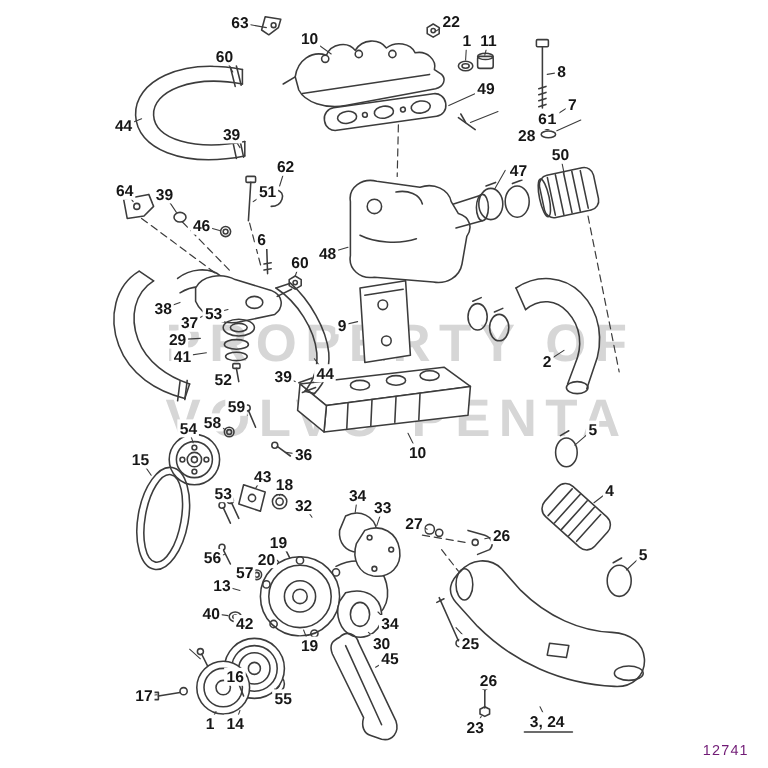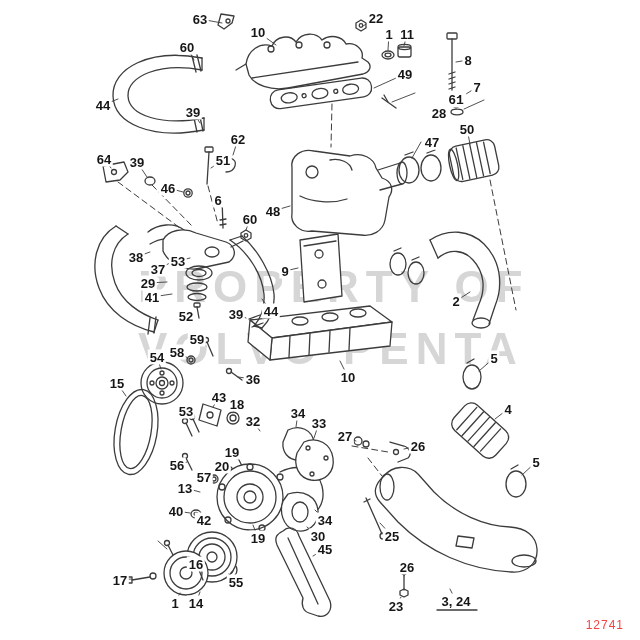--- a/index.html
+++ b/index.html
@@ -20,21 +20,21 @@
   .art .dash { stroke-dasharray:6 4; stroke-width:1; }
   #leader-lines line { stroke:#3c3c3c; stroke-width:0.9; }
   #callout-layer { position:absolute; left:0; top:0; width:640px; height:640px; z-index:4; }
   .callout {
     position:absolute; transform:translate(-50%,-50%);
     font-size:13px; font-weight:600; color:#161616; background:#ffffff;
     padding:0 2px; line-height:15px; white-space:nowrap;
   }
   .figure-number {
     position:absolute; right:16px; bottom:8px; z-index:4;
-    font-size:12px; color:#ef4444; letter-spacing:1px;
+    font-size:12px; color:#701a75; letter-spacing:1px;
   }
 </style>
 </head>
 <body>
 
 <div id="canvas">
 
   <div class="watermark">
     <div>PROPERTY OF</div>
     <div>VOLVO PENTA</div>

